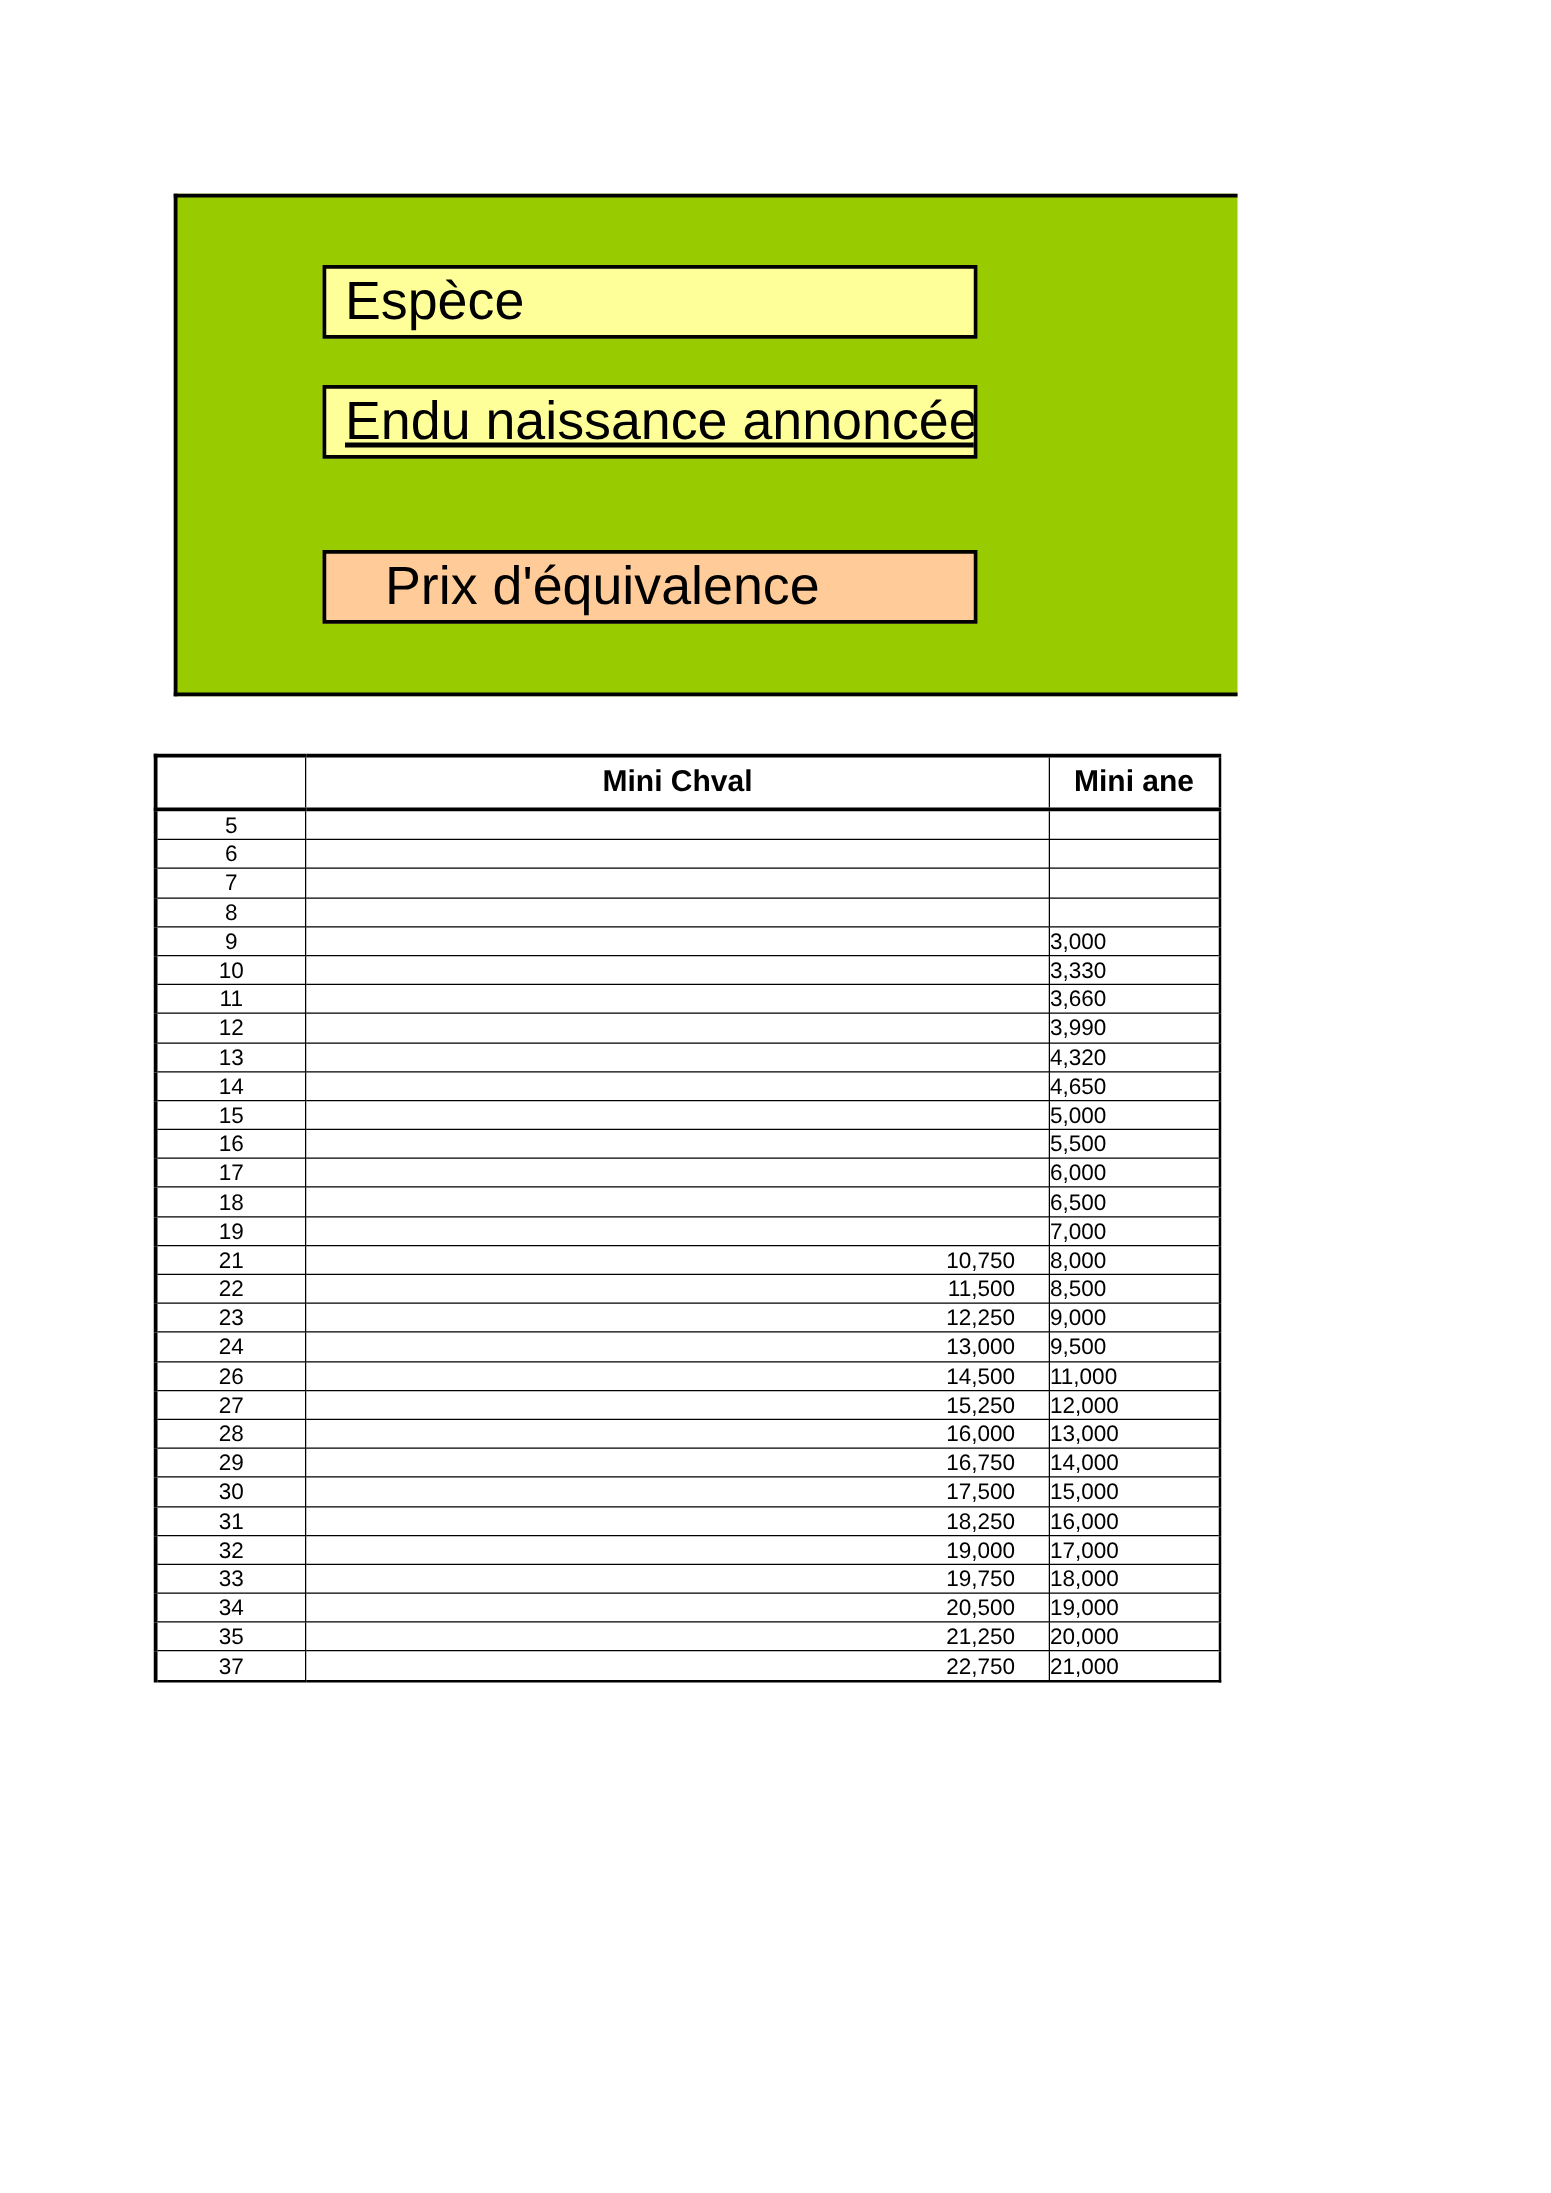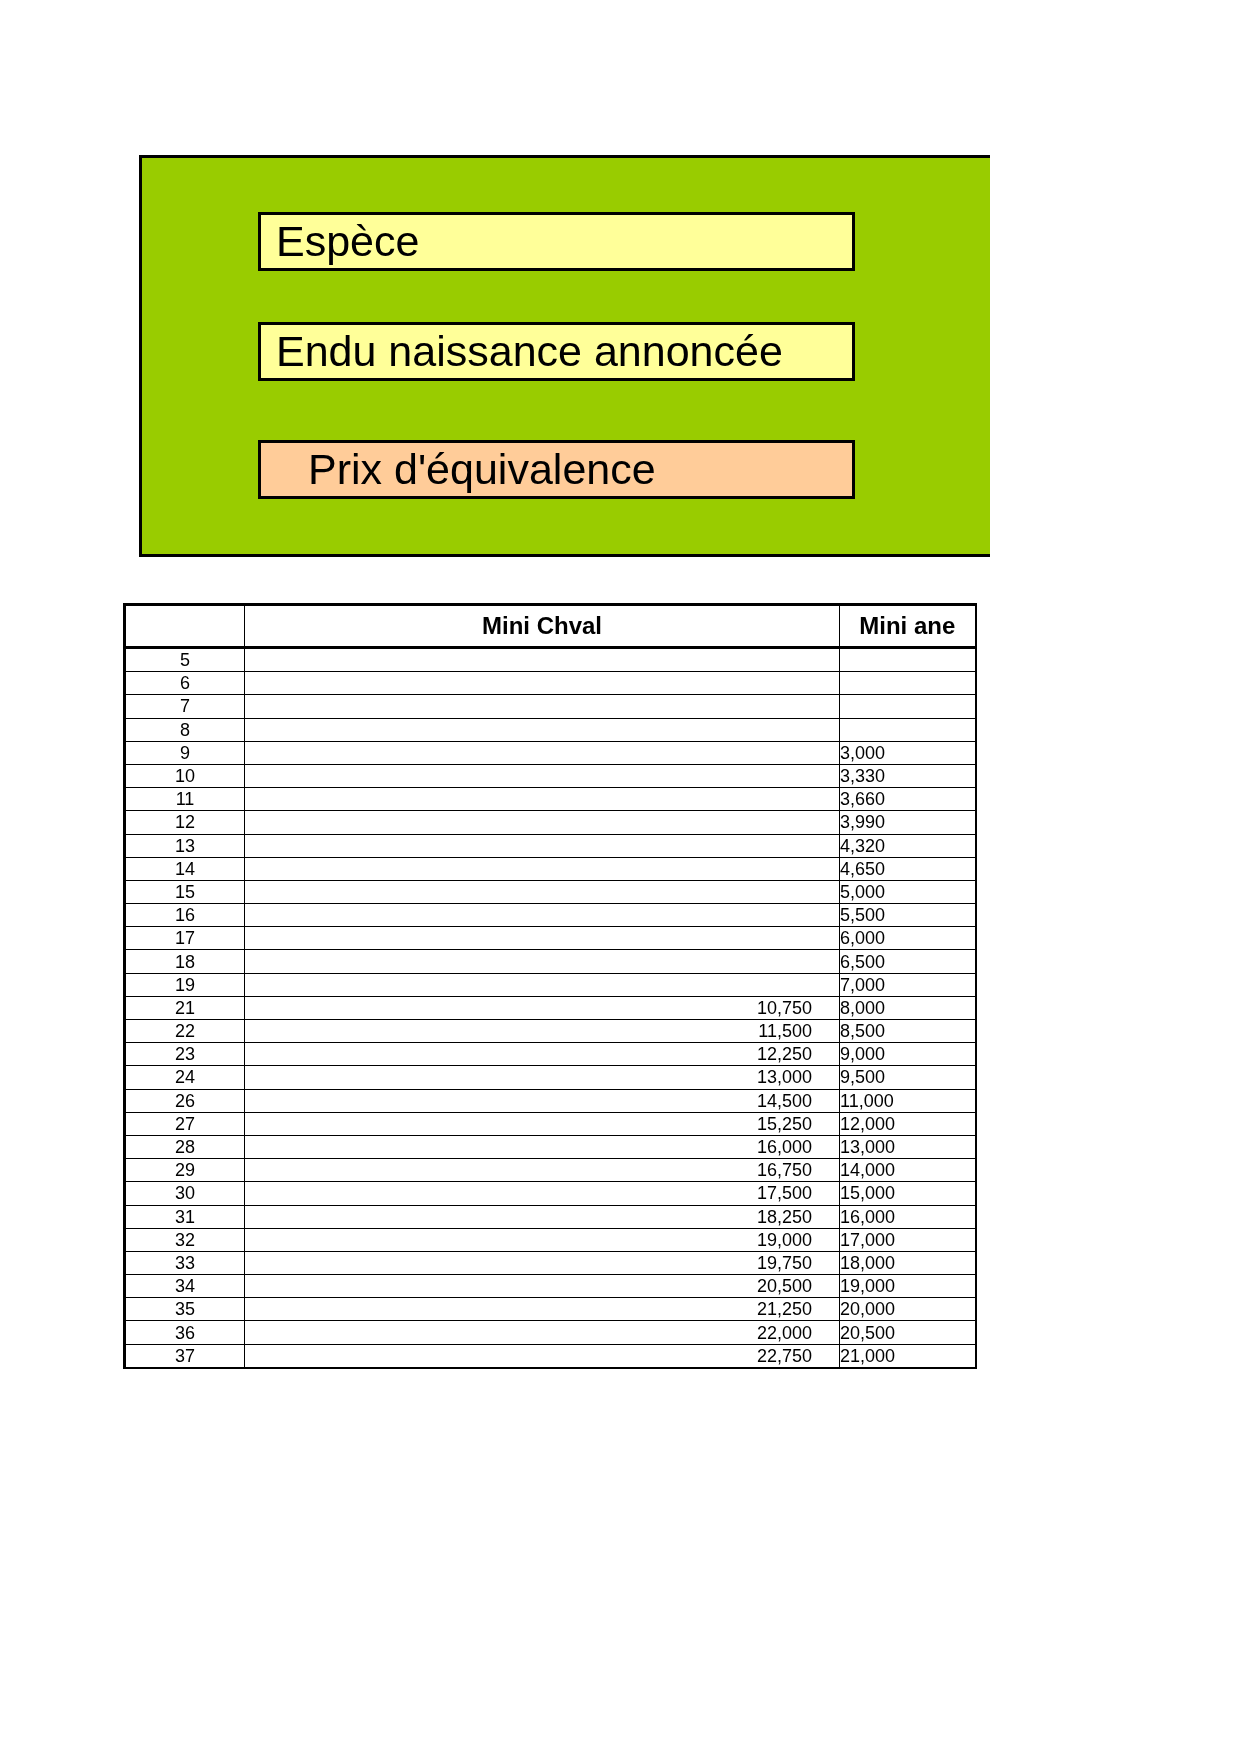--- a/index.html
+++ b/index.html
@@ -6,21 +6,21 @@
     body {
       width: 1241px; height: 1754px; position: relative; overflow: hidden;
       font-family: "Liberation Sans", sans-serif; color: #000;
     }
     .green-panel {
       position: absolute; left: 139px; top: 155px; width: 851px; height: 402px;
       background: #99cc00; box-sizing: border-box;
       border-left: 3px solid #000; border-top: 3px solid #000; border-bottom: 3px solid #000;
     }
     .field-box {
-      position: absolute; left: 258px; width: 597px; height: 59px;
+      position: absolute; left: 258px; width: 524px; height: 59px;
       box-sizing: border-box; border: 3px solid #000;
       font-size: 43px; line-height: 53px; padding-left: 15px;
       white-space: nowrap; overflow: hidden;
     }
     .field-yellow { background: #ffff99; }
     .field-orange { background: #ffcc99; padding-left: 47px; }
 
     table.grid {
       position: absolute; left: 123px; top: 603px; width: 851px;
       border-collapse: collapse; table-layout: fixed;
@@ -42,21 +42,21 @@
     table.grid th.c-last, table.grid td.c-last { border-right: 2px solid #000; }
     table.grid td.num-chval { text-align: right; padding-right: 27px; }
     table.grid td.num-ane { padding-right: 27px; }
     table.grid tr:last-child td { border-bottom: 2.5px solid #000; }
   </style>
 </head>
 <body>
 
 <div class="green-panel"></div>
 <div class="field-box field-yellow" style="top:212px;"><span>Espèce</span></div>
-<div class="field-box field-yellow" style="top:322px;"><span>Endu naissance annoncée</span></div>
+<div class="field-box field-yellow" style="top:308px;text-decoration:underline;"><span>Endu naissance annoncée</span></div>
 <div class="field-box field-orange" style="top:440px;"><span>Prix d'équivalence</span></div>
 
 <table class="grid">
   <colgroup>
       <col class="c0">
       <col class="c1">
       <col class="c2">
     </colgroup>
   <thead>
     <tr>
@@ -205,23 +205,18 @@
         <td class="c-first">34</td>
         <td class="num-chval">20,500</td>
         <td class="num-ane c-last">19,000</td>
       </tr>
       <tr>
         <td class="c-first">35</td>
         <td class="num-chval">21,250</td>
         <td class="num-ane c-last">20,000</td>
       </tr>
       <tr>
-        <td class="c-first">36</td>
-        <td class="num-chval">22,000</td>
-        <td class="num-ane c-last">20,500</td>
-      </tr>
-      <tr>
         <td class="c-first">37</td>
         <td class="num-chval">22,750</td>
         <td class="num-ane c-last">21,000</td>
       </tr>
     </tbody>
 </table>
 
 </body></html>

